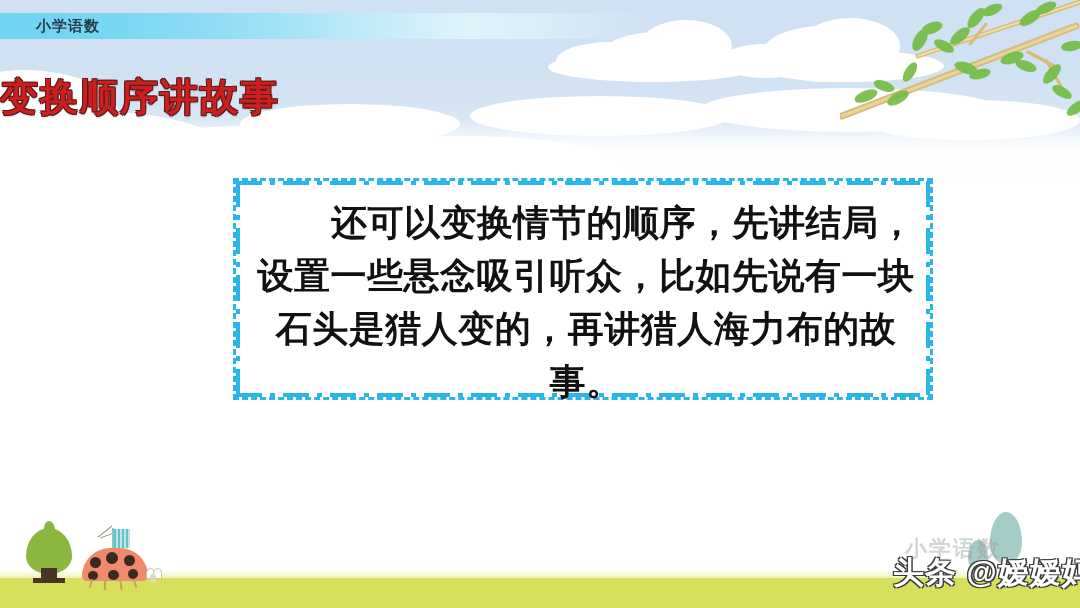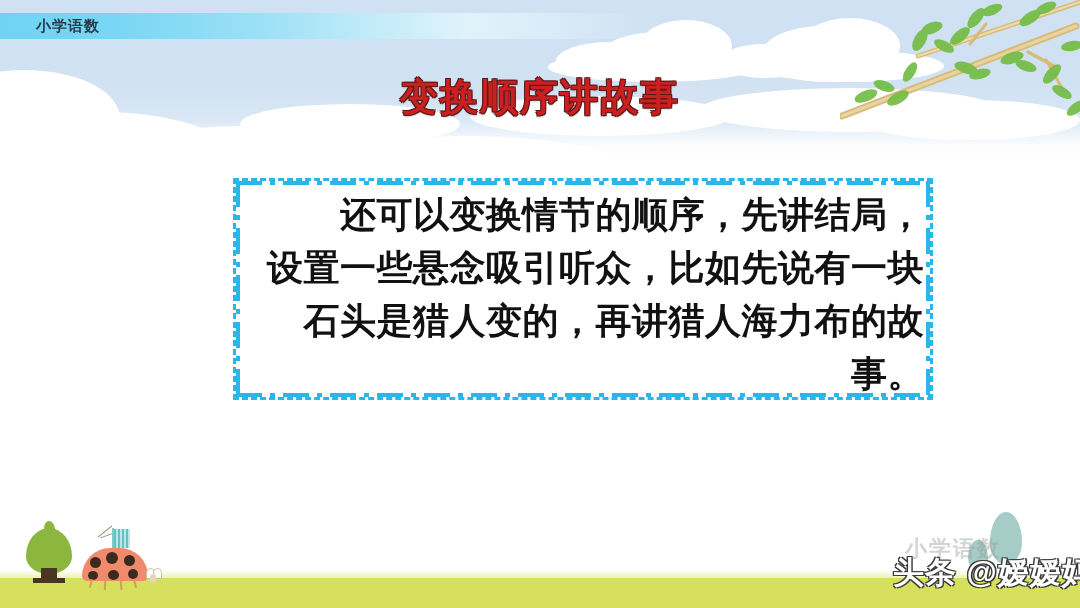--- a/index.html
+++ b/index.html
@@ -113,21 +113,21 @@
     right: 0; top: 0;
     width: 240px; height: 135px;
     pointer-events: none;
   }
 
   
   .title {
     position: absolute;
     left: 0; top: 72px;
     width: 1080px;
-    text-align: center;
+    text-align: left;
     font-family: "Liberation Sans", sans-serif;
     font-size: 38px;
     font-weight: bold;
     letter-spacing: 2px;
     color: #cc1f1f;
     text-shadow:
       -1px -1px 0 #5c1a1a,
        1px -1px 0 #5c1a1a,
       -1px  1px 0 #5c1a1a,
        1px  1px 0 #5c1a1a,
@@ -163,30 +163,30 @@
       #2ab6e8 0px, #2ab6e8 26px,
       transparent 26px, transparent 34px,
       #2ab6e8 34px, #2ab6e8 39px,
       transparent 39px, transparent 47px);
   }
   .tb-left { left: 0; }
   .tb-right { right: 0; }
 
   .textbox-body {
     position: absolute;
-    left: 12px; top: 8px;
+    left: 12px; top: 16px;
     width: 676px;
     font-family: "Liberation Serif", "DejaVu Serif", serif;
     font-size: 36px;
     font-weight: bold;
     line-height: 53px;
     color: #111111;
     letter-spacing: 0.5px;
     text-indent: 74px;
-    text-align: right;
+    text-align: center;
     word-break: break-all;
   }
 
   
   .grass {
     position: absolute;
     left: 0; top: 578px;
     width: 1080px; height: 30px;
     background: #d7e05c;
   }

